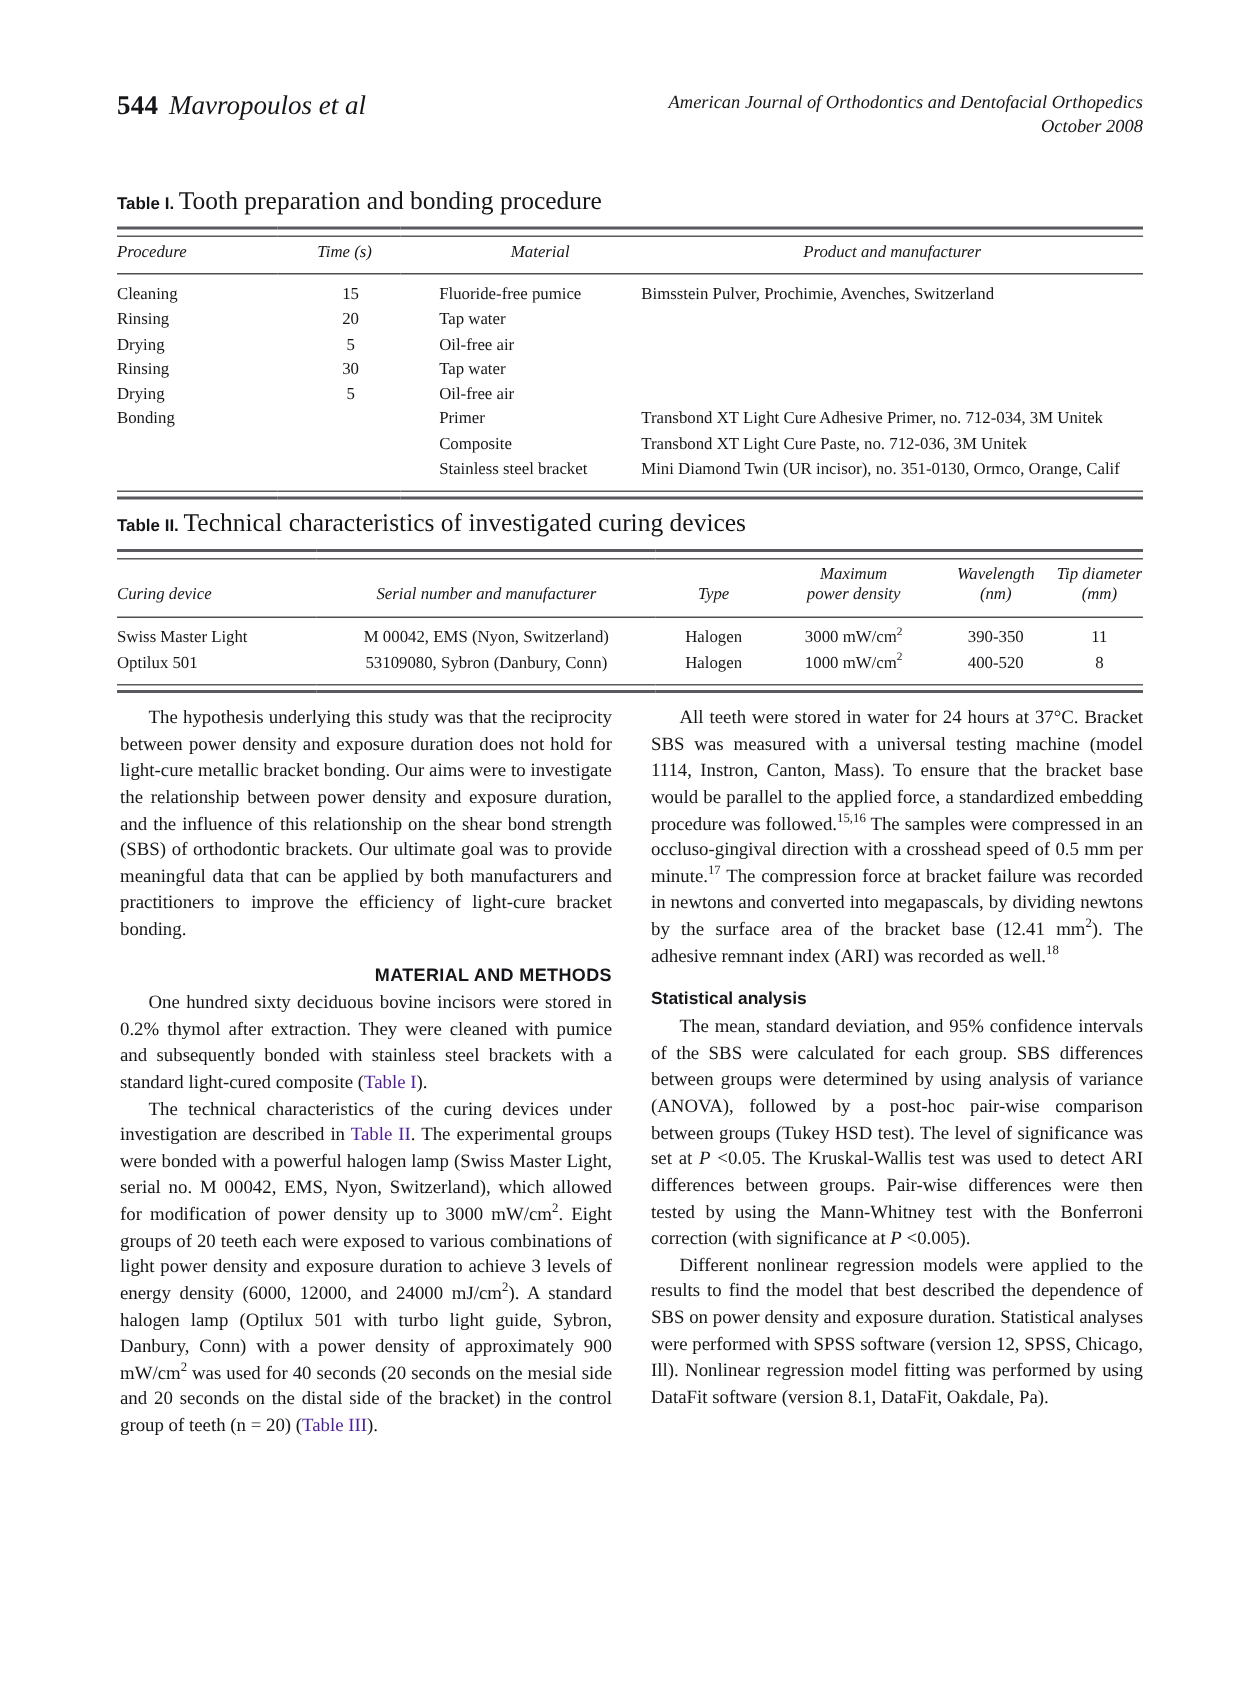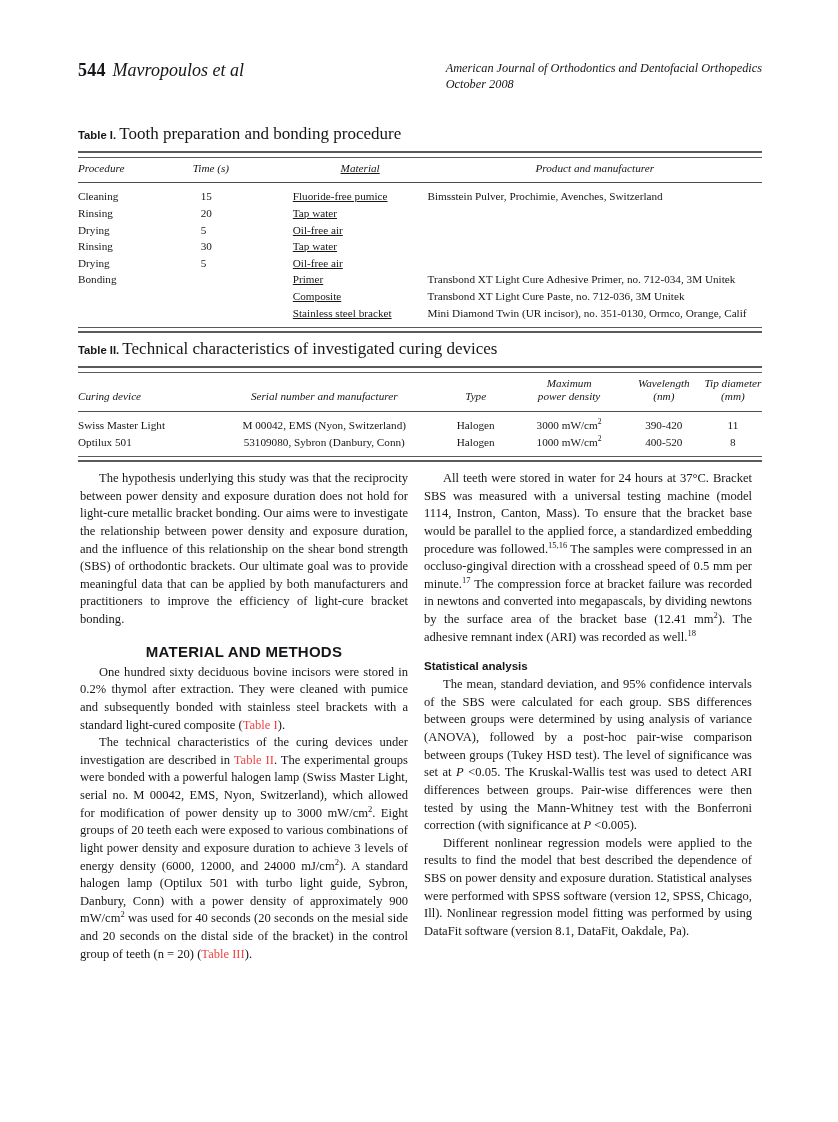--- a/index.html
+++ b/index.html
@@ -34,20 +34,21 @@
   .runhead-left .folio {
     font-weight: bold;
     font-style: normal;
     margin-right: 7px;
     letter-spacing: 0.2px;
   }
   .runhead-left .authors {
     font-style: italic;
   }
   .runhead-right {
+    text-align: right;
     font-style: italic;
     font-size: 12.3px;
     line-height: 1.33;
   }
 
   
   .table-block {
     position: absolute;
     left: 78px;
     width: 684px;
@@ -110,74 +111,74 @@
   tr.spacer-sm td { height: 4px; padding: 0; font-size: 0; line-height: 0; }
 
   .al-l { text-align: left; }
   .al-c { text-align: center; }
 
   
   #table-1 col.c1 { width: 15.6%; }
   #table-1 col.c2 { width: 12.0%; }
   #table-1 col.c3 { width: 23.5%; }
   #table-1 col.c4 { width: 48.9%; }
-  #table-1 td.c3cell, #table-1 th.c3head { padding-left: 26px; text-decoration: underline; }
-  #table-1 th.c2head, #table-1 td.c2cell { text-align: left; }
+  #table-1 td.c3cell, #table-1 th.c3head { padding-left: 26px; }
+  #table-1 th.c2head, #table-1 td.c2cell { text-align: center; }
   #table-1 td.c2cell { padding-left: 16px; }
   #table-1 th.c2head { padding-left: 8px; }
 
   
   #table-2 col.d1 { width: 19.5%; }
   #table-2 col.d2 { width: 33.0%; }
   #table-2 col.d3 { width: 11.3%; }
   #table-2 col.d4 { width: 16.0%; }
   #table-2 col.d5 { width: 11.7%; }
   #table-2 col.d6 { width: 8.5%; }
 
   sup { font-size: 0.68em; vertical-align: super; line-height: 0; }
 
   
   .body-cols {
     position: absolute;
     left: 80px;
     top: 470px;
     width: 682px;
     display: flex;
-    gap: 16px;
+    gap: 26px;
   }
   .col {
     width: 328px;
     font-size: 12.55px;
     line-height: 1.405;
     text-align: justify;
     text-justify: inter-word;
     hyphens: none;
   }
   .col p {
     margin: 0;
     text-indent: 19px;
   }
   .col h2.sec-head {
     font-family: "Liberation Sans", sans-serif;
     font-weight: bold;
-    font-size: 15px;
+    font-size: 12px;
     letter-spacing: 0.25px;
     margin: 14px 0 3px 0;
-    text-align: center;
+    text-align: right;
     line-height: 1.2;
   }
   .col h3.sub-head {
     font-family: "Liberation Sans", sans-serif;
     font-weight: bold;
     font-size: 11.6px;
     margin: 13px 0 3px 0;
     text-align: left;
     line-height: 1.2;
   }
-  .xref { color: #ef4444; }
+  .xref { color: #4c1d95; }
   .italic { font-style: italic; }
 </style>
 </head>
 <body>
 
 <div class="page">
 
   <div class="runhead">
     <div class="runhead-left">
       <span class="folio">544</span><span class="authors">Mavropoulos et al</span>
@@ -323,21 +324,21 @@
       </thead>
       <tbody>
         <tr class="spacer-sm">
             <td colspan="6"></td>
           </tr>
         <tr>
           <td>Swiss Master Light</td>
           <td class="al-c">M 00042, EMS (Nyon, Switzerland)</td>
           <td class="al-c">Halogen</td>
           <td class="al-c"><span>3000 mW/cm</span><sup>2</sup></td>
-          <td class="al-c">390-420</td>
+          <td class="al-c">390-350</td>
           <td class="al-c">11</td>
         </tr>
         <tr>
           <td>Optilux 501</td>
           <td class="al-c">53109080, Sybron (Danbury, Conn)</td>
           <td class="al-c">Halogen</td>
           <td class="al-c"><span>1000 mW/cm</span><sup>2</sup></td>
           <td class="al-c">400-520</td>
           <td class="al-c">8</td>
         </tr>

